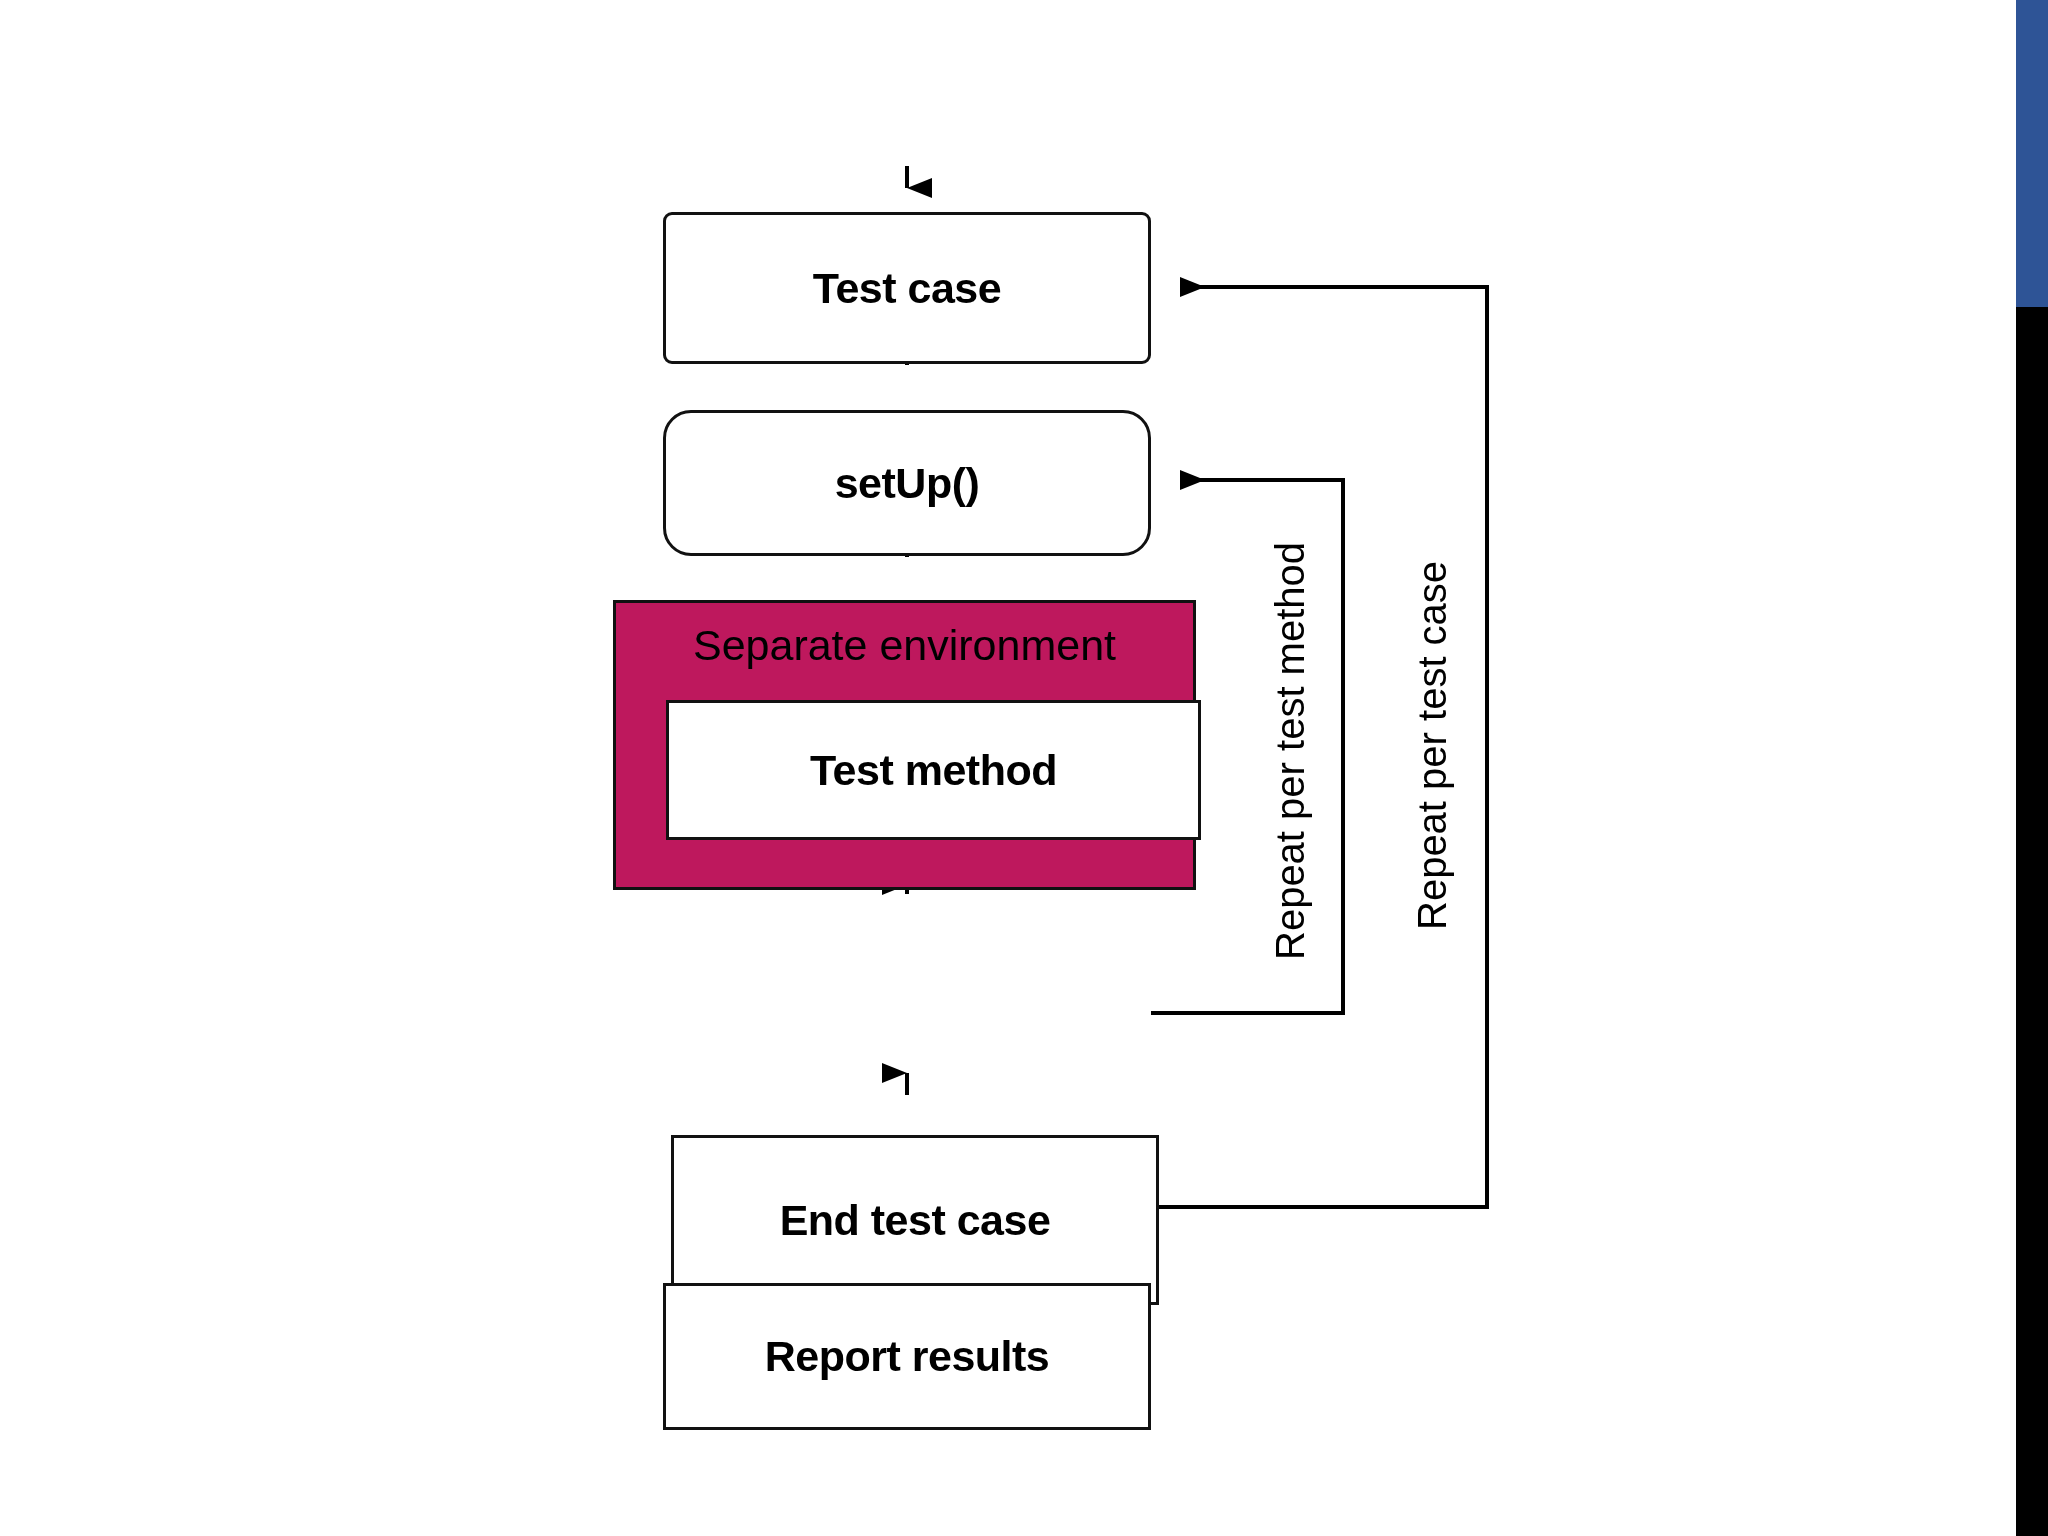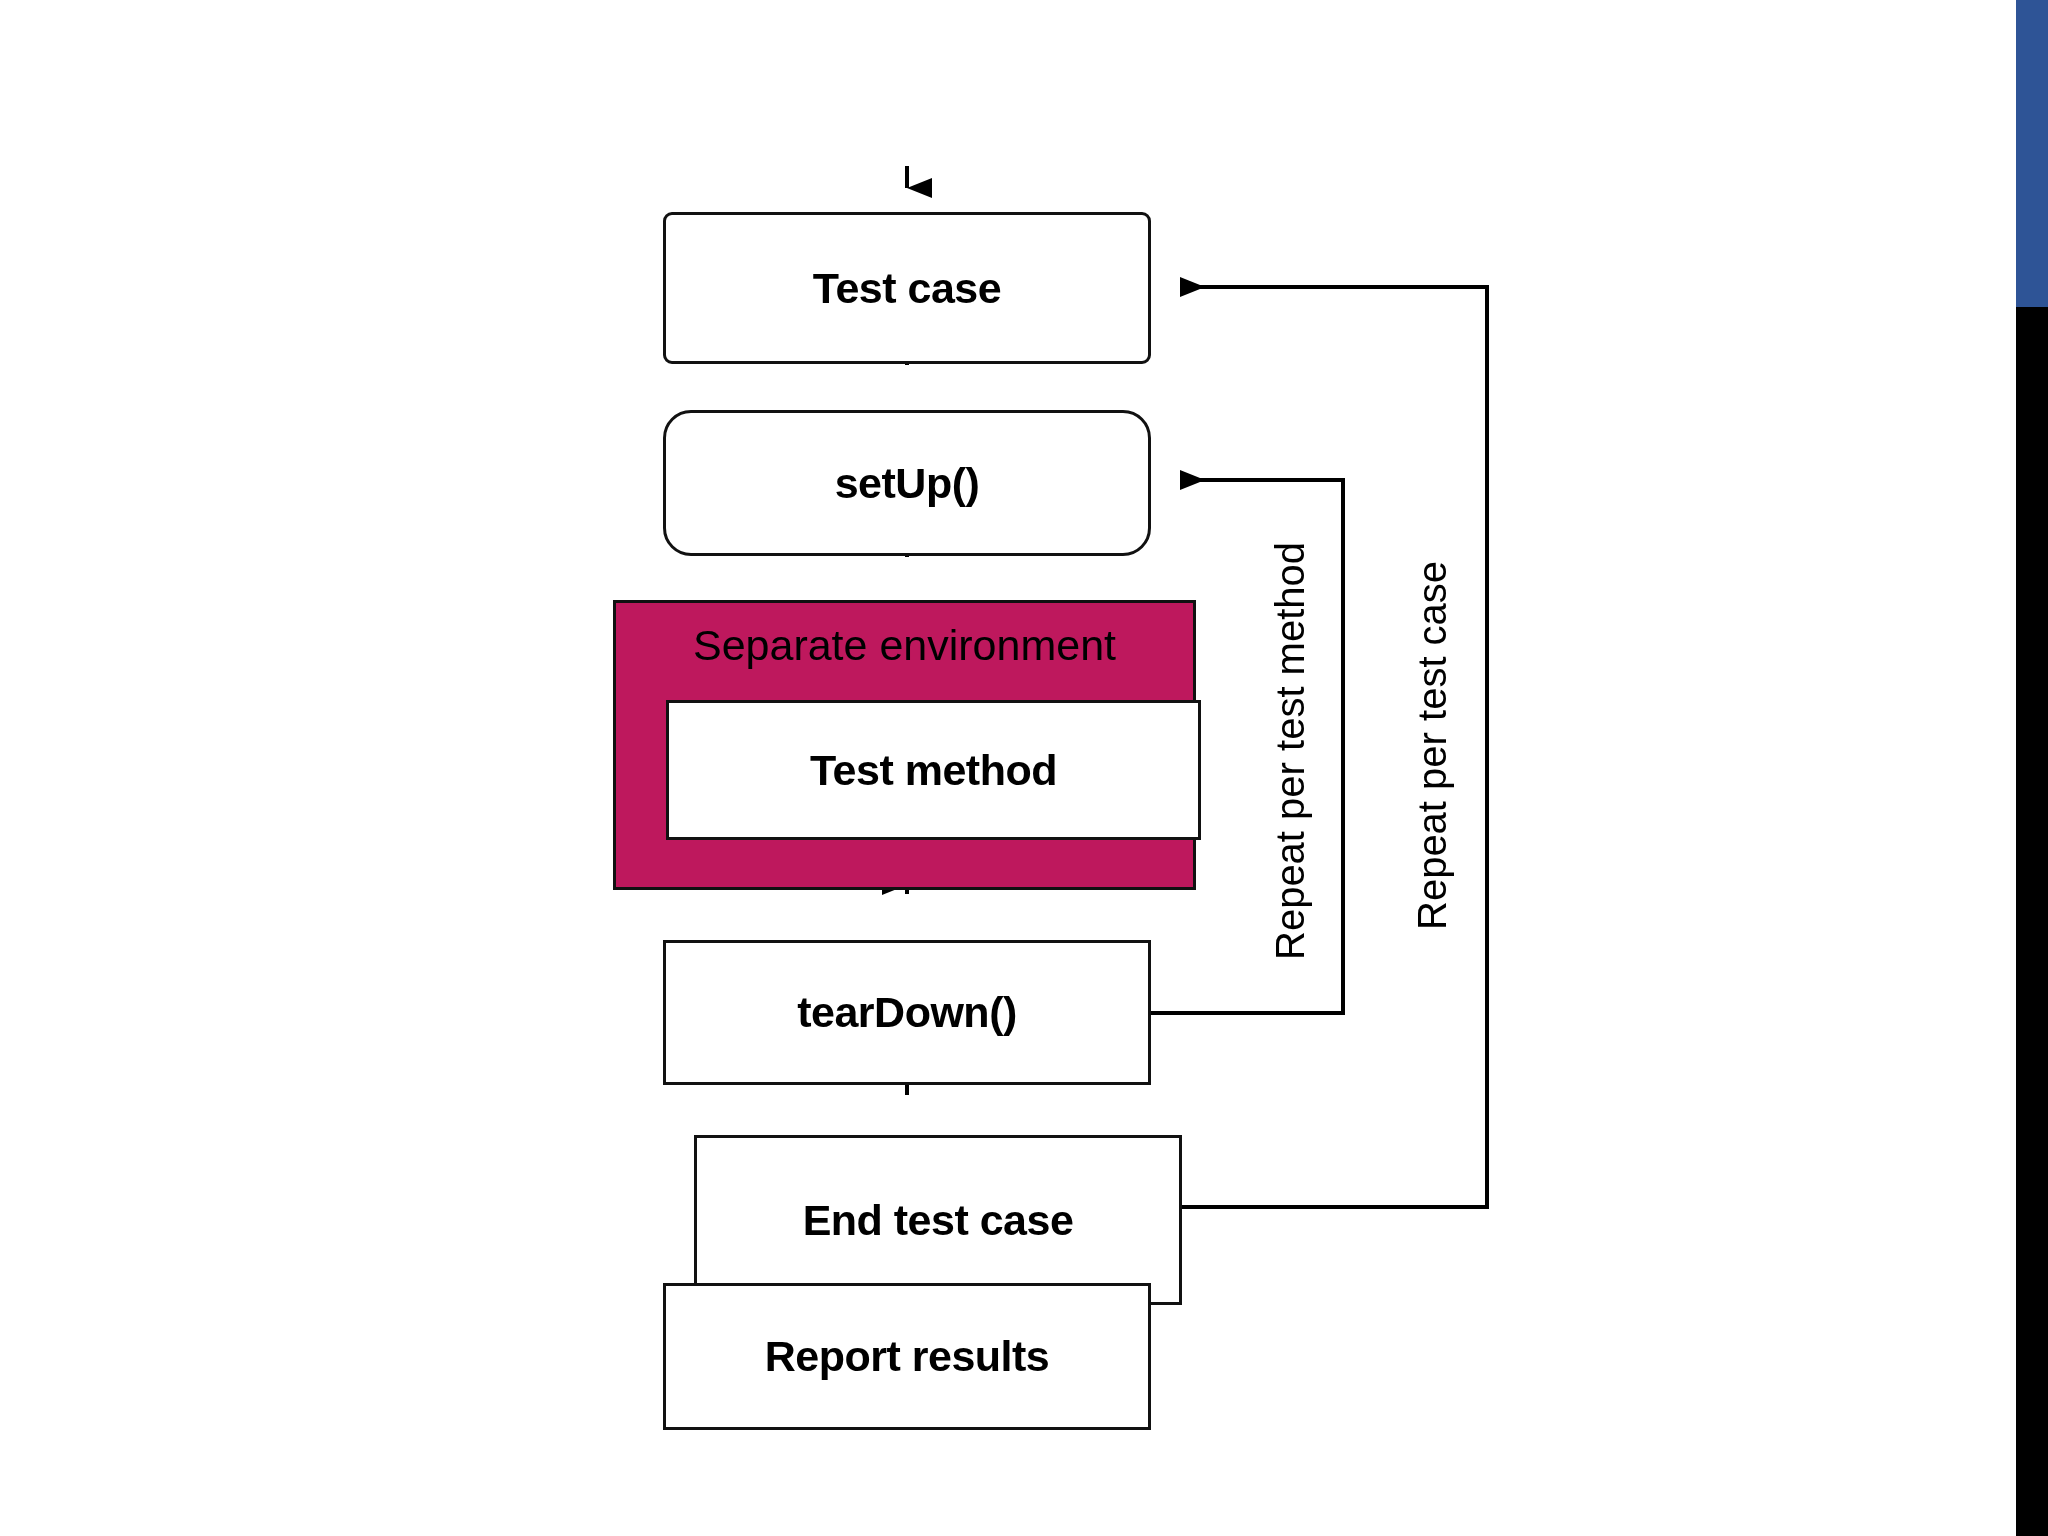--- a/index.html
+++ b/index.html
@@ -128,25 +128,22 @@
   </div>
 
   <div class="group-box" style="left:613px; top:600px; width:583px; height:290px;">
     <div class="group-title">Separate environment</div>
 
     <div class="node-box" style="left:50px; top:97px; width:535px; height:140px;">
       <span class="node-label">Test method</span>
     </div>
   </div>
 
-  <div class="node-box" style="left:663px; top:940px; width:488px; height:145px;">
-    <span class="node-label">tearDown()</span>
-  </div>
 
-  <div class="node-box" style="left:694px; top:1135px; width:488px; height:170px;">
+  <div class="node-box" style="left:671px; top:1135px; width:488px; height:170px;">
     <span class="node-label">End test case</span>
   </div>
 
   <div class="node-box" style="left:663px; top:1283px; width:488px; height:147px;">
     <span class="node-label">Report results</span>
   </div>
 
   <div class="vlabel" style="left:1268px; top:960px;">Repeat per test method</div>
 
   <div class="vlabel" style="left:1410px; top:930px;">Repeat per test case</div>

